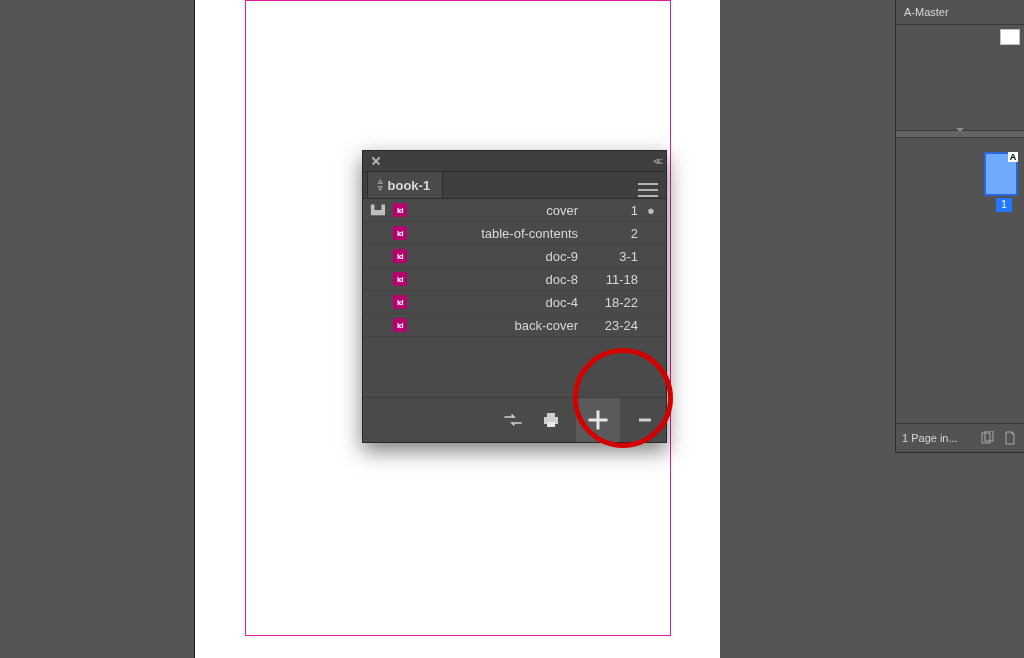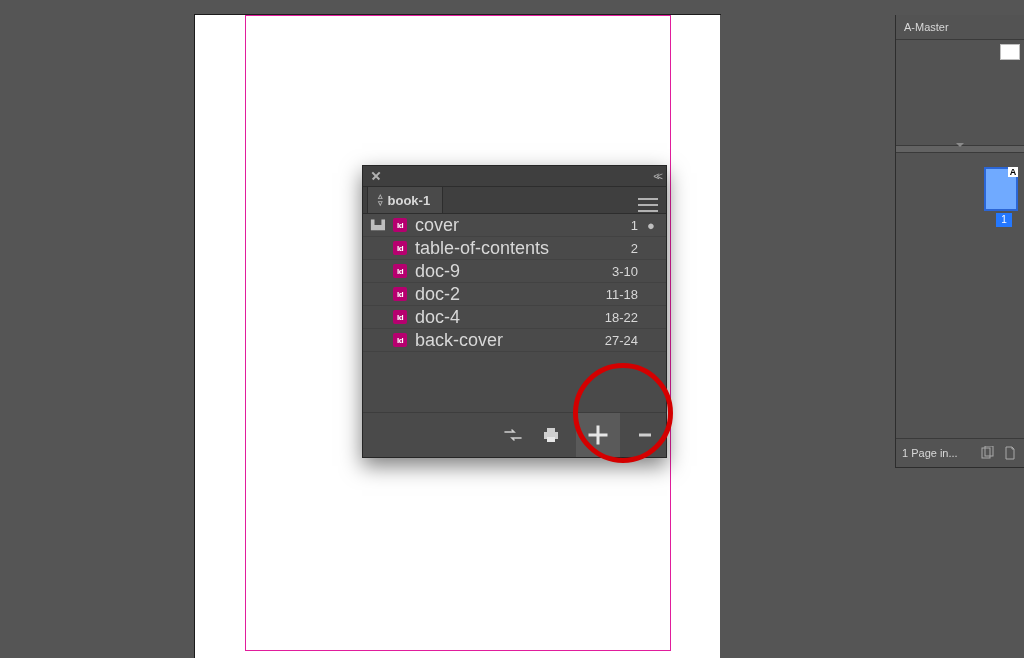--- a/index.html
+++ b/index.html
@@ -1,16 +1,16 @@
 <!DOCTYPE html>
 <html><head>
 <meta charset="utf-8">
 <style>
   html, body { margin:0; padding:0; width:1024px; height:658px; overflow:hidden; background:#555; font-family:"Helvetica Neue",Arial,sans-serif; }
-  .workspace { position:absolute; inset:0; background:#c4b5fd;margin-top:15px; }
+  .workspace { position:absolute; inset:0; background:#c4b5fd; }
   .gutter-left { position:absolute; left:0; top:0; width:195px; height:100%; background:#555555; }
   .gutter-right { position:absolute; left:720px; top:0; width:320px; height:100%; background:#555555; }
   .page-shadow { position:absolute; left:195px; top:0; width:525px; height:658px; background:#ffffff; box-shadow: 0 0 0 1px #1b1b1b; }
   .page-bleed { position:absolute; left:245px; top:0; width:424px; height:634px; border:1px solid #e11d9c; pointer-events:none; }
   
   .pages-panel { position:absolute; right:0; top:0; width:128px; height:452px; background:#535353; border-left:1px solid #2d2d2d; border-bottom:1px solid #2d2d2d; font-size:11px; color:#d8d8d8; }
   .pages-head { height:24px; line-height:24px; padding-left:8px; border-bottom:1px solid #3a3a3a; }
   .pages-masters { height:105px; position:relative; }
   .pages-masters .swatch { position:absolute; right:4px; top:4px; width:18px; height:14px; background:#fff; border:1px solid #bfbfbf; }
   .pages-div { height:6px; background:#636363; border-top:1px solid #3a3a3a; border-bottom:1px solid #3a3a3a; position:relative; }
@@ -33,21 +33,21 @@
   .bp-collapse { margin-left:auto; letter-spacing:-3px; font-size:11px; opacity:.7; cursor:pointer; }
   .bp-tabs { height:26px; background:#3f3f3f; display:flex; align-items:flex-end; border-bottom:1px solid #2d2d2d; }
   .bp-tab { height:26px; display:flex; align-items:center; padding:0 12px 0 10px; background:#4a4a4a; border:1px solid #2d2d2d; border-bottom:none; font-weight:bold; gap:5px; margin-left:4px; cursor:pointer; }
   .bp-tab .updn { font-size:9px; line-height:7px; opacity:.7; }
   .bp-tabs .menu { margin-left:auto; margin-right:8px; width:20px; height:14px; display:flex; flex-direction:column; justify-content:space-between; padding:1px 0; cursor:pointer; opacity:.8; }
   .bp-tabs .menu span { height:2px; background:#cfcfcf; display:block; }
   .bp-list { background:#4a4a4a; }
   .bp-row { height:22px; display:flex; align-items:center; padding:0 10px 0 8px; border-bottom:1px solid #424242; gap:8px; }
   .bp-row .style-src { width:14px; text-align:center; font-size:9px; line-height:9px; color:#bfbfbf; }
   .bp-row .id-badge { width:14px; height:14px; background:#b6006f; border-radius:2px; display:flex; align-items:center; justify-content:center; color:#fff; font-size:8px; font-weight:bold; letter-spacing:-.5px; }
-  .bp-row .name { flex:1; font-size:18px; white-space:nowrap; overflow:hidden; text-overflow:ellipsis; }
+  .bp-row .name { flex:1; font-size:13px; white-space:nowrap; overflow:hidden; text-overflow:ellipsis;text-align:right; }
   .bp-row .range { width:52px; text-align:right; font-variant-numeric:tabular-nums; font-size:13px; }
   .bp-row .dot { width:10px; text-align:center; color:#bfbfbf; font-size:13px; }
   .bp-blank { height:60px; border-bottom:1px solid #3d3d3d; }
   .bp-footer { height:44px; display:flex; align-items:center; padding:0 8px; gap:12px; }
   .bp-footer .spacer { flex:1; }
   .bp-btn { display:inline-flex; align-items:center; justify-content:center; width:26px; height:26px; cursor:pointer; }
   .bp-btn.big { width:44px; height:44px; background:#5a5a5a; }
   .circle-annot { position:absolute; left:573px; top:348px; width:90px; height:90px; border:5px solid #d40000; border-radius:50%; pointer-events:none; }
 </style>
 </head>
@@ -121,42 +121,42 @@
           <span class="style-src"></span>
           <span class="id-badge">Id</span>
           <span class="name">table-of-contents</span>
           <span class="range">2</span>
           <span class="dot"></span>
         </div>
         <div class="bp-row">
           <span class="style-src"></span>
           <span class="id-badge">Id</span>
           <span class="name">doc-9</span>
-          <span class="range">3-10</span>
+          <span class="range">3-1</span>
           <span class="dot"></span>
         </div>
         <div class="bp-row">
           <span class="style-src"></span>
           <span class="id-badge">Id</span>
-          <span class="name">doc-2</span>
+          <span class="name">doc-8</span>
           <span class="range">11-18</span>
           <span class="dot"></span>
         </div>
         <div class="bp-row">
           <span class="style-src"></span>
           <span class="id-badge">Id</span>
           <span class="name">doc-4</span>
           <span class="range">18-22</span>
           <span class="dot"></span>
         </div>
         <div class="bp-row">
           <span class="style-src"></span>
           <span class="id-badge">Id</span>
           <span class="name">back-cover</span>
-          <span class="range">27-24</span>
+          <span class="range">23-24</span>
           <span class="dot"></span>
         </div>
       </div>
     <div class="bp-blank"></div>
     <div class="bp-footer">
       <span class="spacer"></span>
       <span class="bp-btn">
         <svg width="20" height="14" viewBox="0 0 20 14">
             <path d="M2 4h9l-2-2M18 10H9l2 2" stroke="#cfcfcf" stroke-width="1.6" fill="none" stroke-linecap="round"></path>
           </svg>

